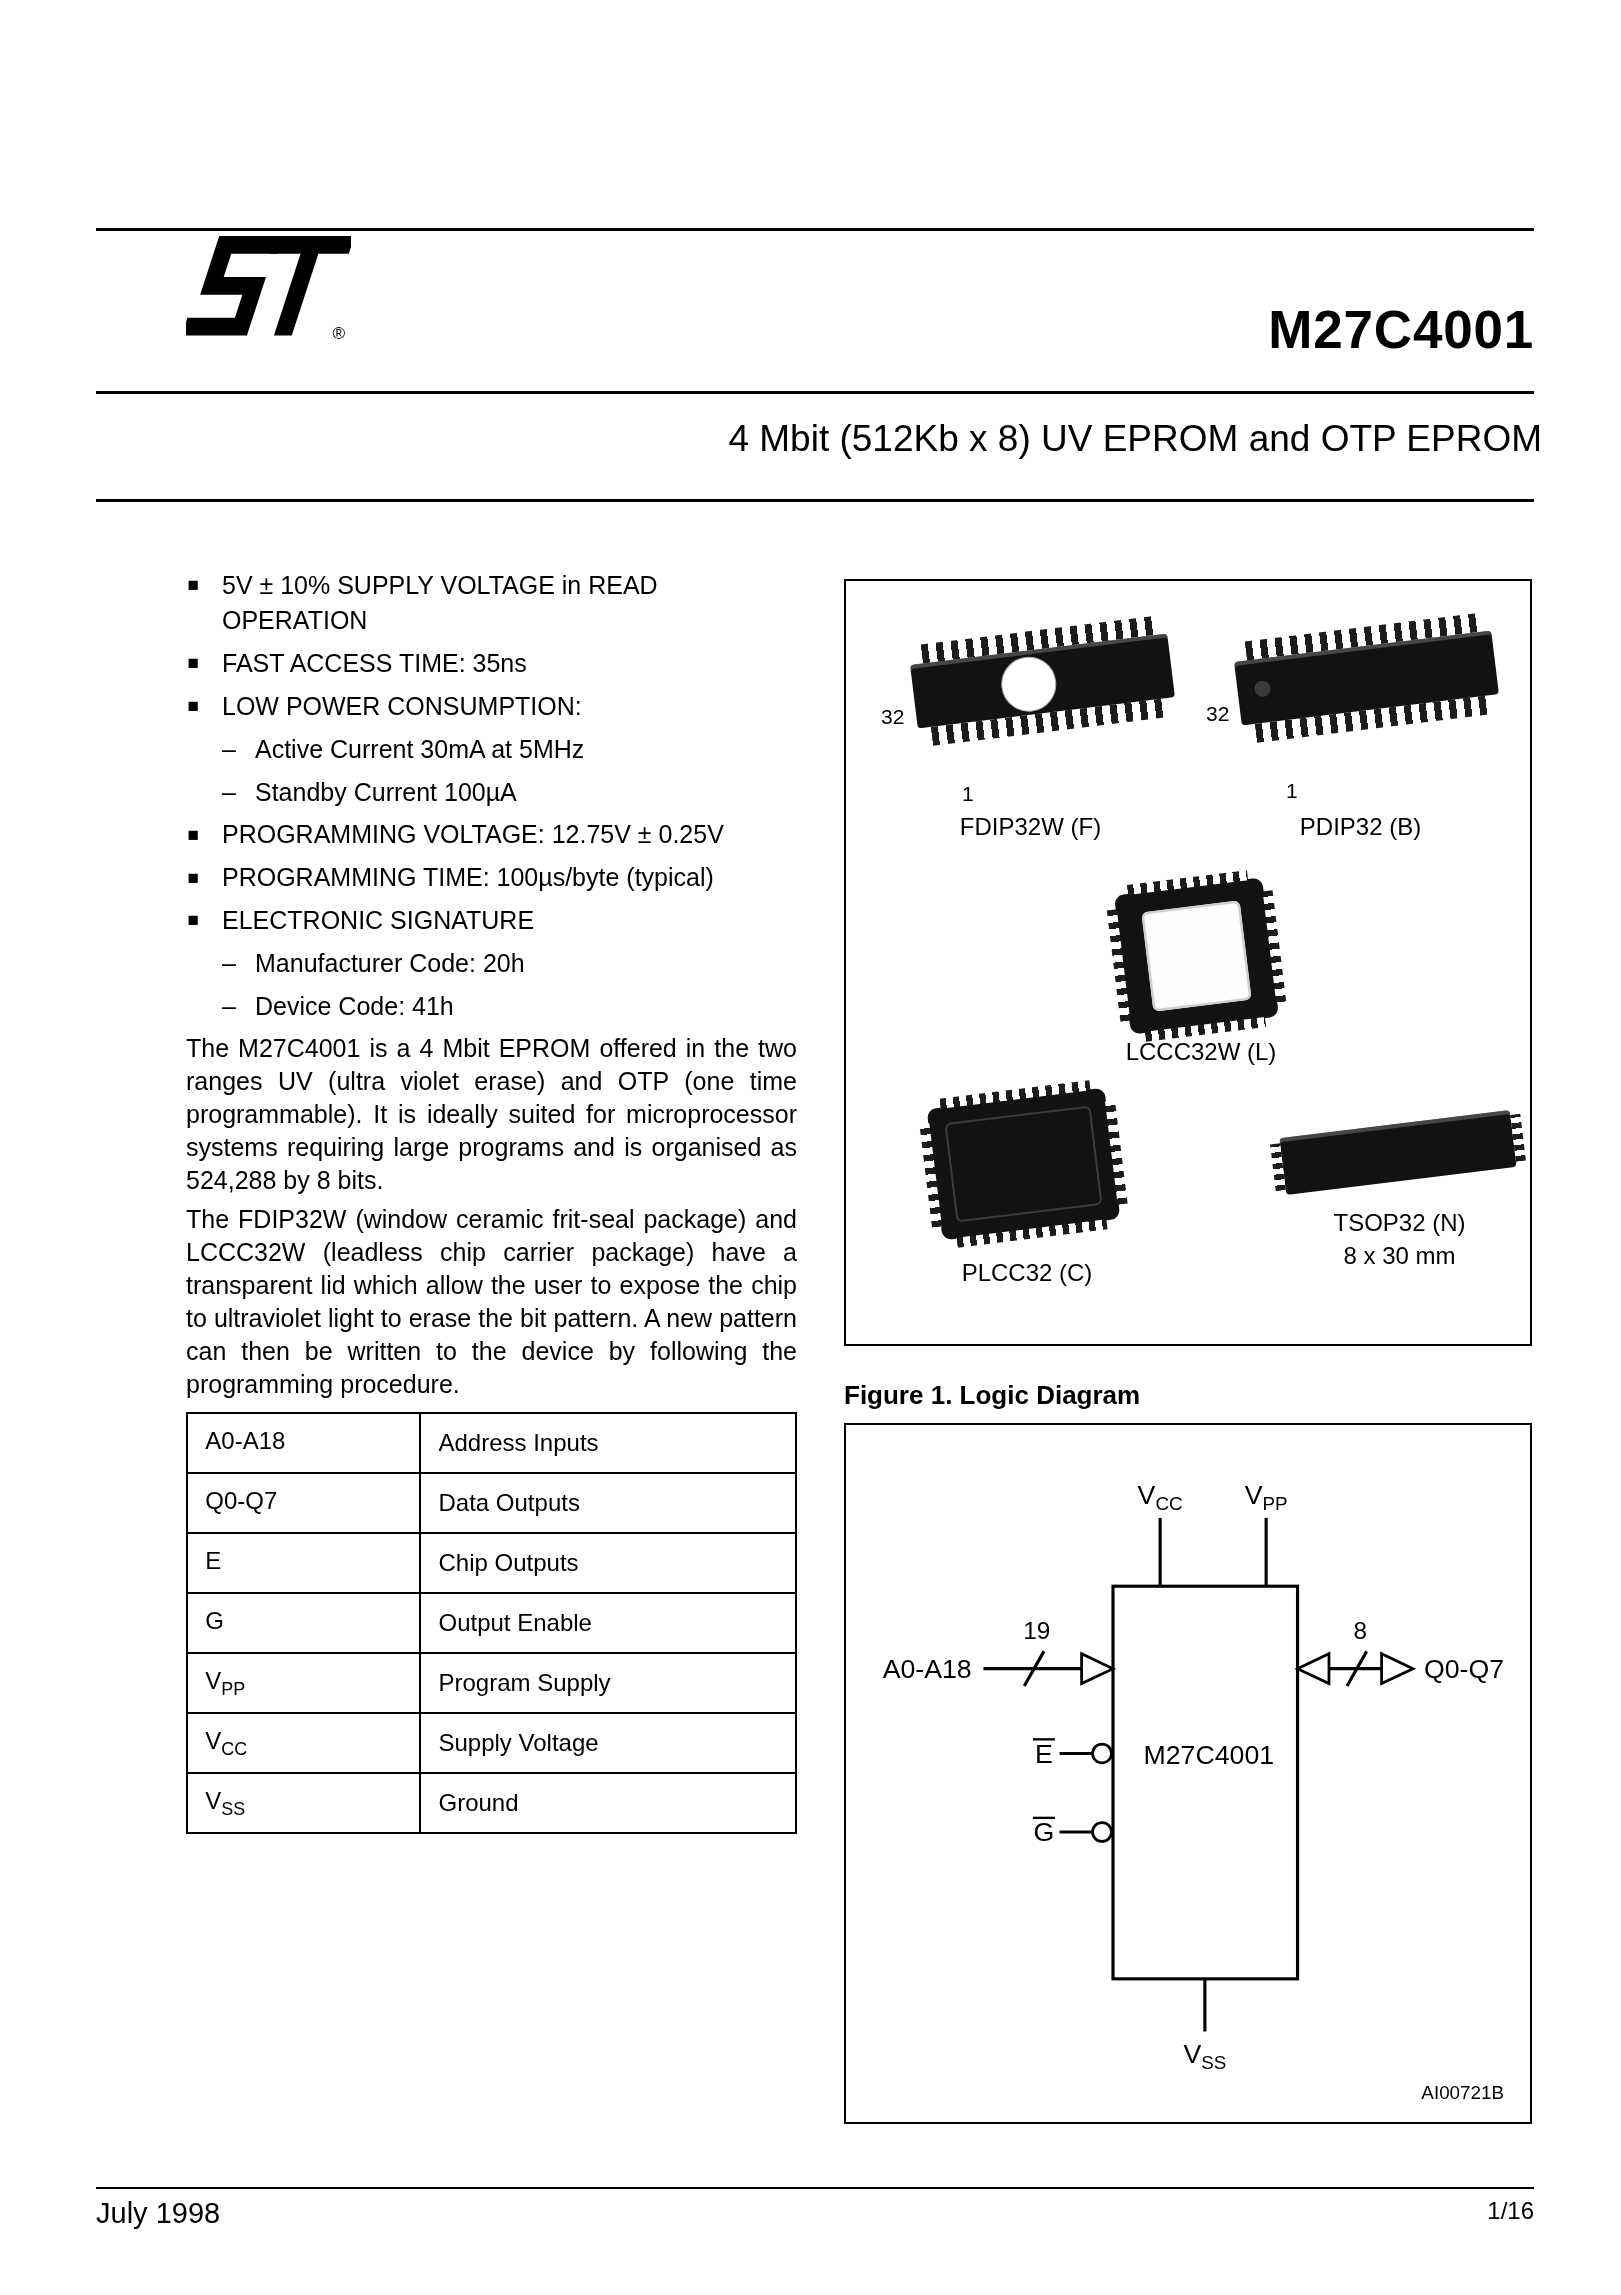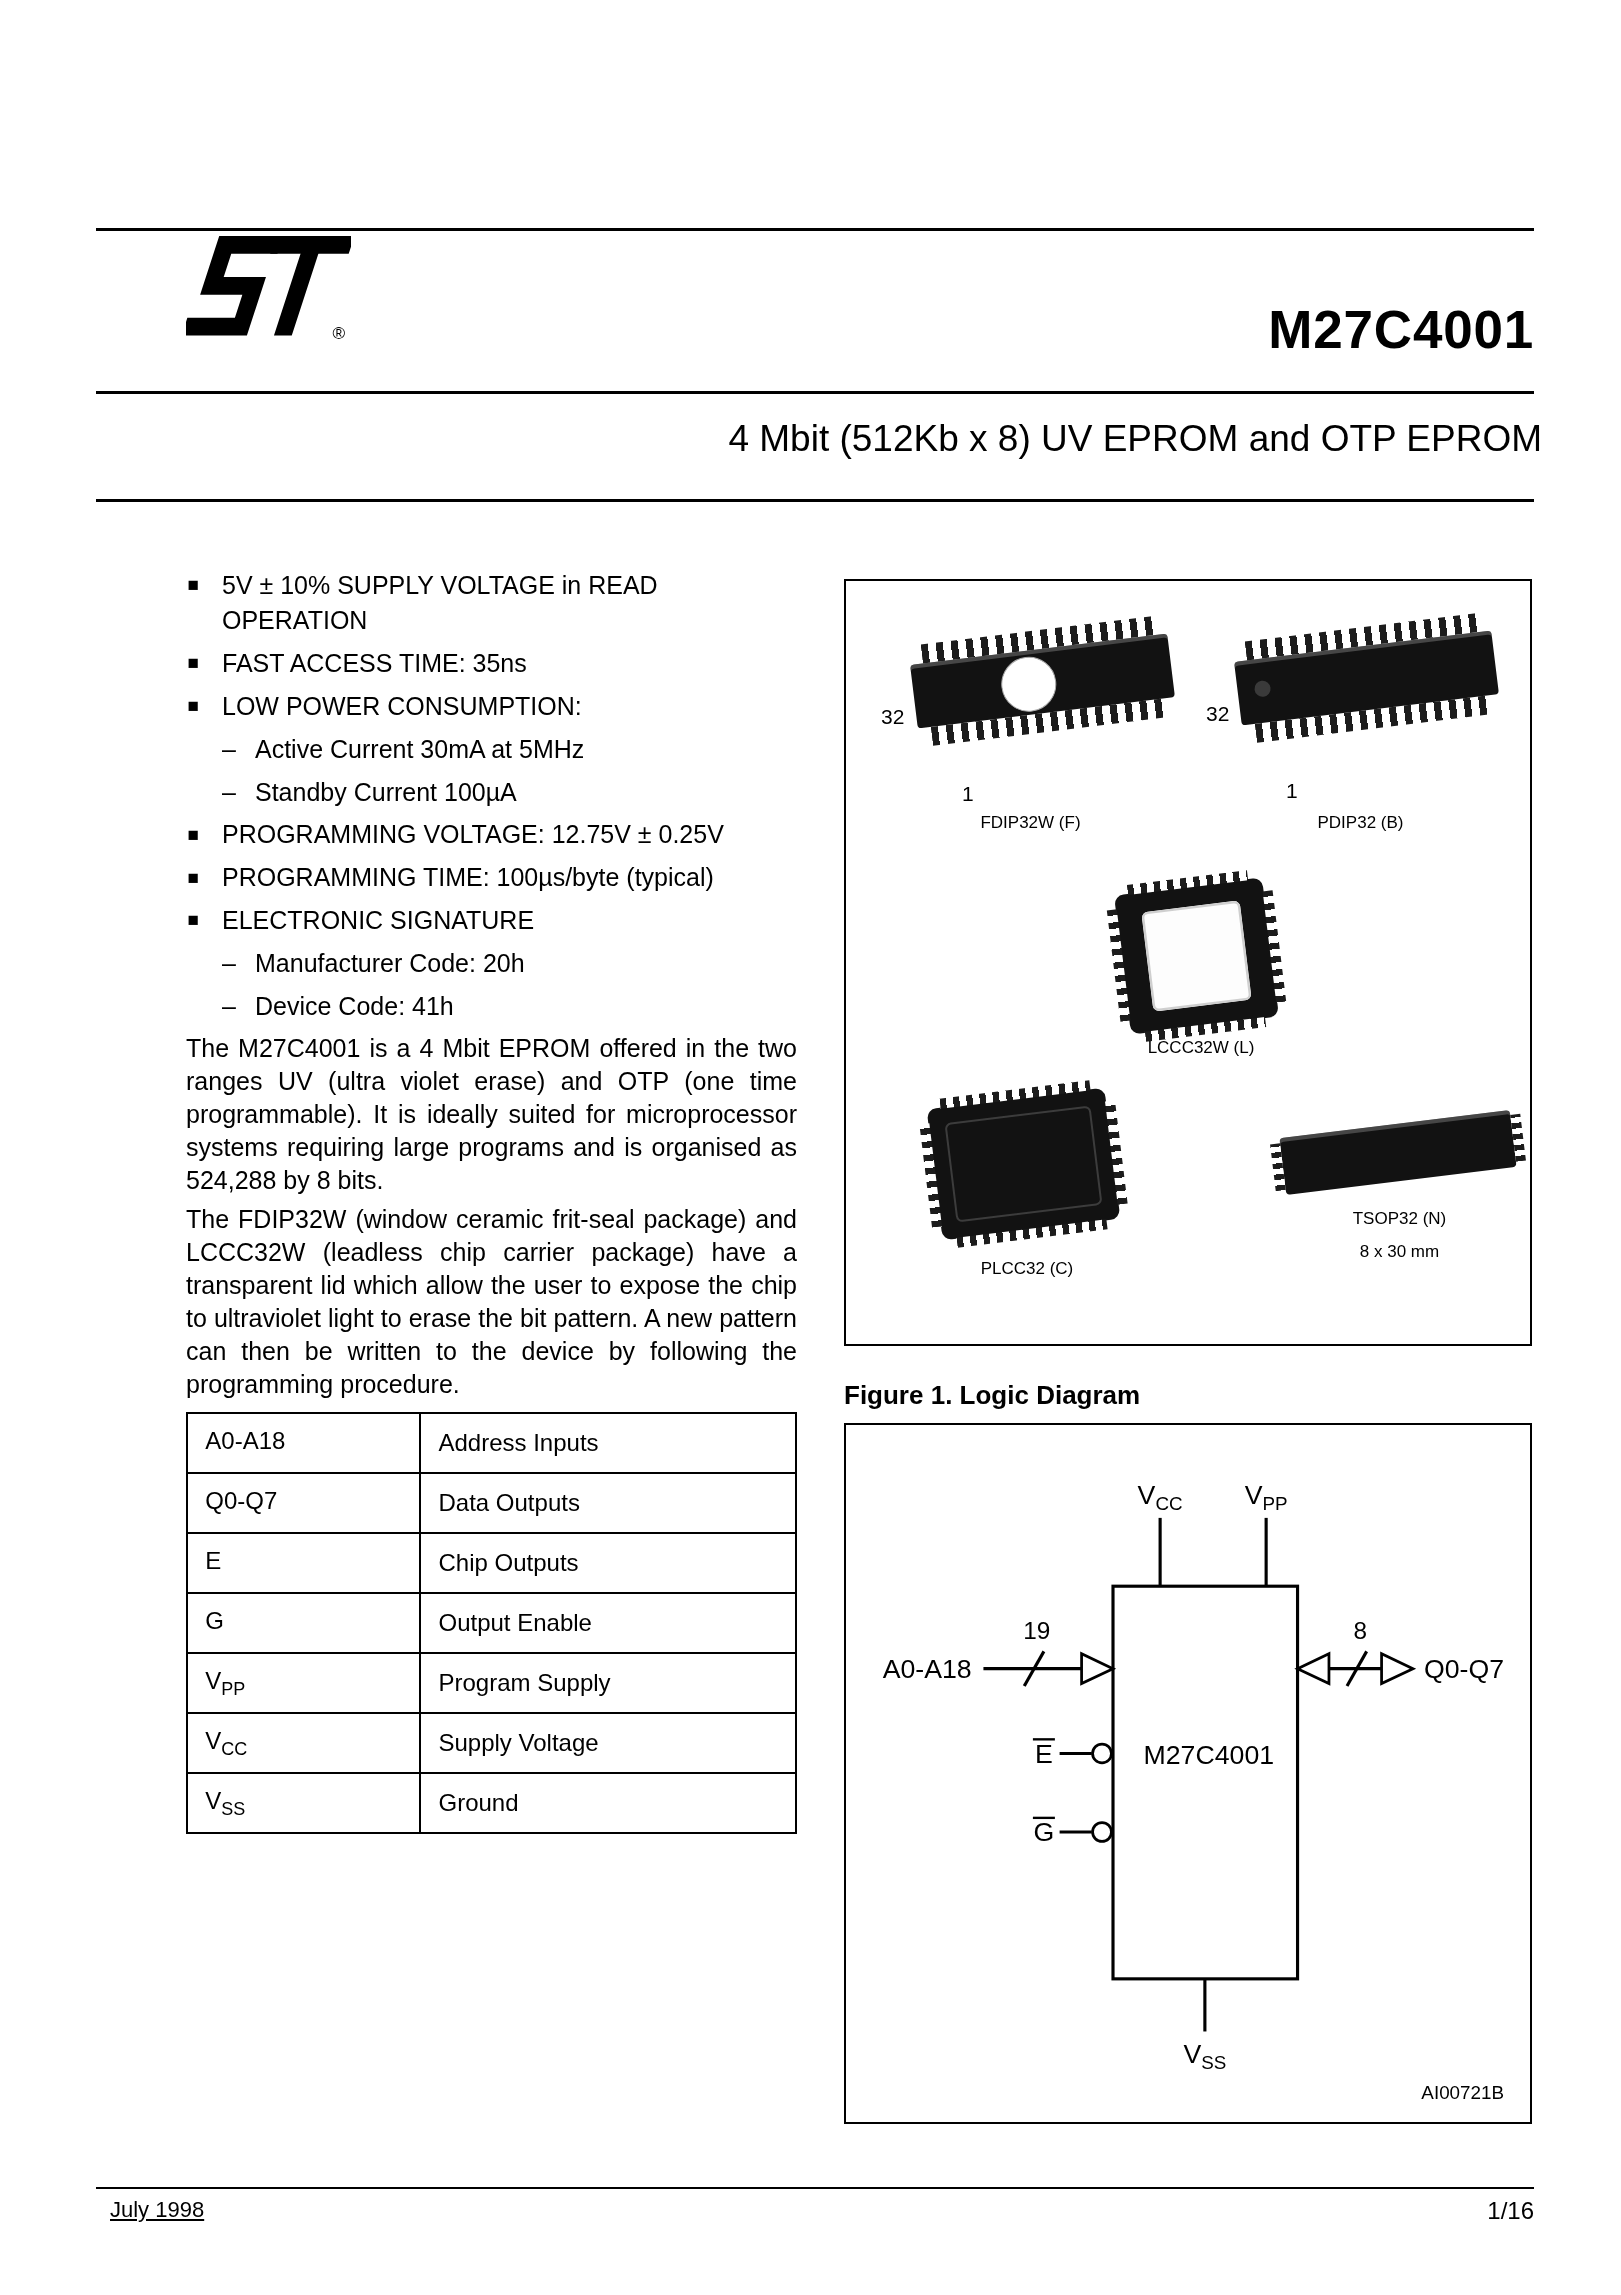--- a/index.html
+++ b/index.html
@@ -45,21 +45,21 @@
   .dip .comb-h{margin:0 12.6px;}
   .dip .body{height:64px; background:#121212; border-radius:3.9px; position:relative;
              box-shadow:inset 0 3.9px 0 rgba(255,255,255,0.22);}
   .dip .window{position:absolute; left:88px; top:5.5px; width:53px; height:53px;
                border-radius:50%; background:#fff; border:1.6px solid #aaa;}
   .dip .dimple{position:absolute; left:17.3px; top:22px; width:15.7px; height:15.7px;
                border-radius:50%; background:#3a3a3a;}
   .fdip{left:67px; top:49px; width:259px;}
   .pdip{left:391px; top:46px; width:259px;}
   .pin-num{position:absolute; font-size:21px;}
-  .pkg-label{position:absolute; font-size:17px; text-align:center;}
+  .pkg-label{position:absolute; font-size:24px; text-align:center;}
 
   .lccc{position:absolute; left:276px; top:305px; width:149px; height:140px;
         transform:rotate(-7deg); background:#121212; border-radius:9.4px;}
   .edge-top{position:absolute; top:-8.6px; left:14px; right:14px; height:9.4px;
             background:repeating-linear-gradient(90deg,#1c1c1c 0 6.3px,#fff 6.3px 13.3px);}
   .edge-bottom{position:absolute; bottom:-8.6px; left:14px; right:14px; height:9.4px;
             background:repeating-linear-gradient(90deg,#1c1c1c 0 6.3px,#fff 6.3px 13.3px);}
   .edge-left{position:absolute; left:-8.6px; top:14px; bottom:14px; width:9.4px;
             background:repeating-linear-gradient(0deg,#1c1c1c 0 6.3px,#fff 6.3px 13.3px);}
   .edge-right{position:absolute; right:-8.6px; top:14px; bottom:14px; width:9.4px;
@@ -80,21 +80,21 @@
   .tsop .pins-right{position:absolute; right:-10.2px; top:4.7px; bottom:4.7px; width:10.2px;
         background:repeating-linear-gradient(0deg,#1c1c1c 0 5.5px,#fff 5.5px 11px);}
 
   .fig-caption{position:absolute; left:844px; top:1380px; font-size:26px; font-weight:bold;}
   .fig-frame{position:absolute; left:844px; top:1423px; width:688px; height:701px;
              border:2.4px solid #000; box-sizing:border-box;}
   .fig-frame svg{display:block; width:100%; height:100%;
                  font-family:"Liberation Sans","DejaVu Sans",sans-serif;}
 
   .footer-rule{position:absolute; left:96px; right:88px; top:2187px; height:2.4px; background:#000;}
-  .footer-date{position:absolute; left:110px; top:2197px; font-size:22px;text-decoration:underline;}
+  .footer-date{position:absolute; left:96px; top:2197px; font-size:29px;}
   .footer-page{position:absolute; right:88px; top:2197px; font-size:24px;}
 </style>
 </head>
 <body>
 
 <div class="page">
 
   <div class="rule" id="rule-top"></div>
 
   <div class="logo">

